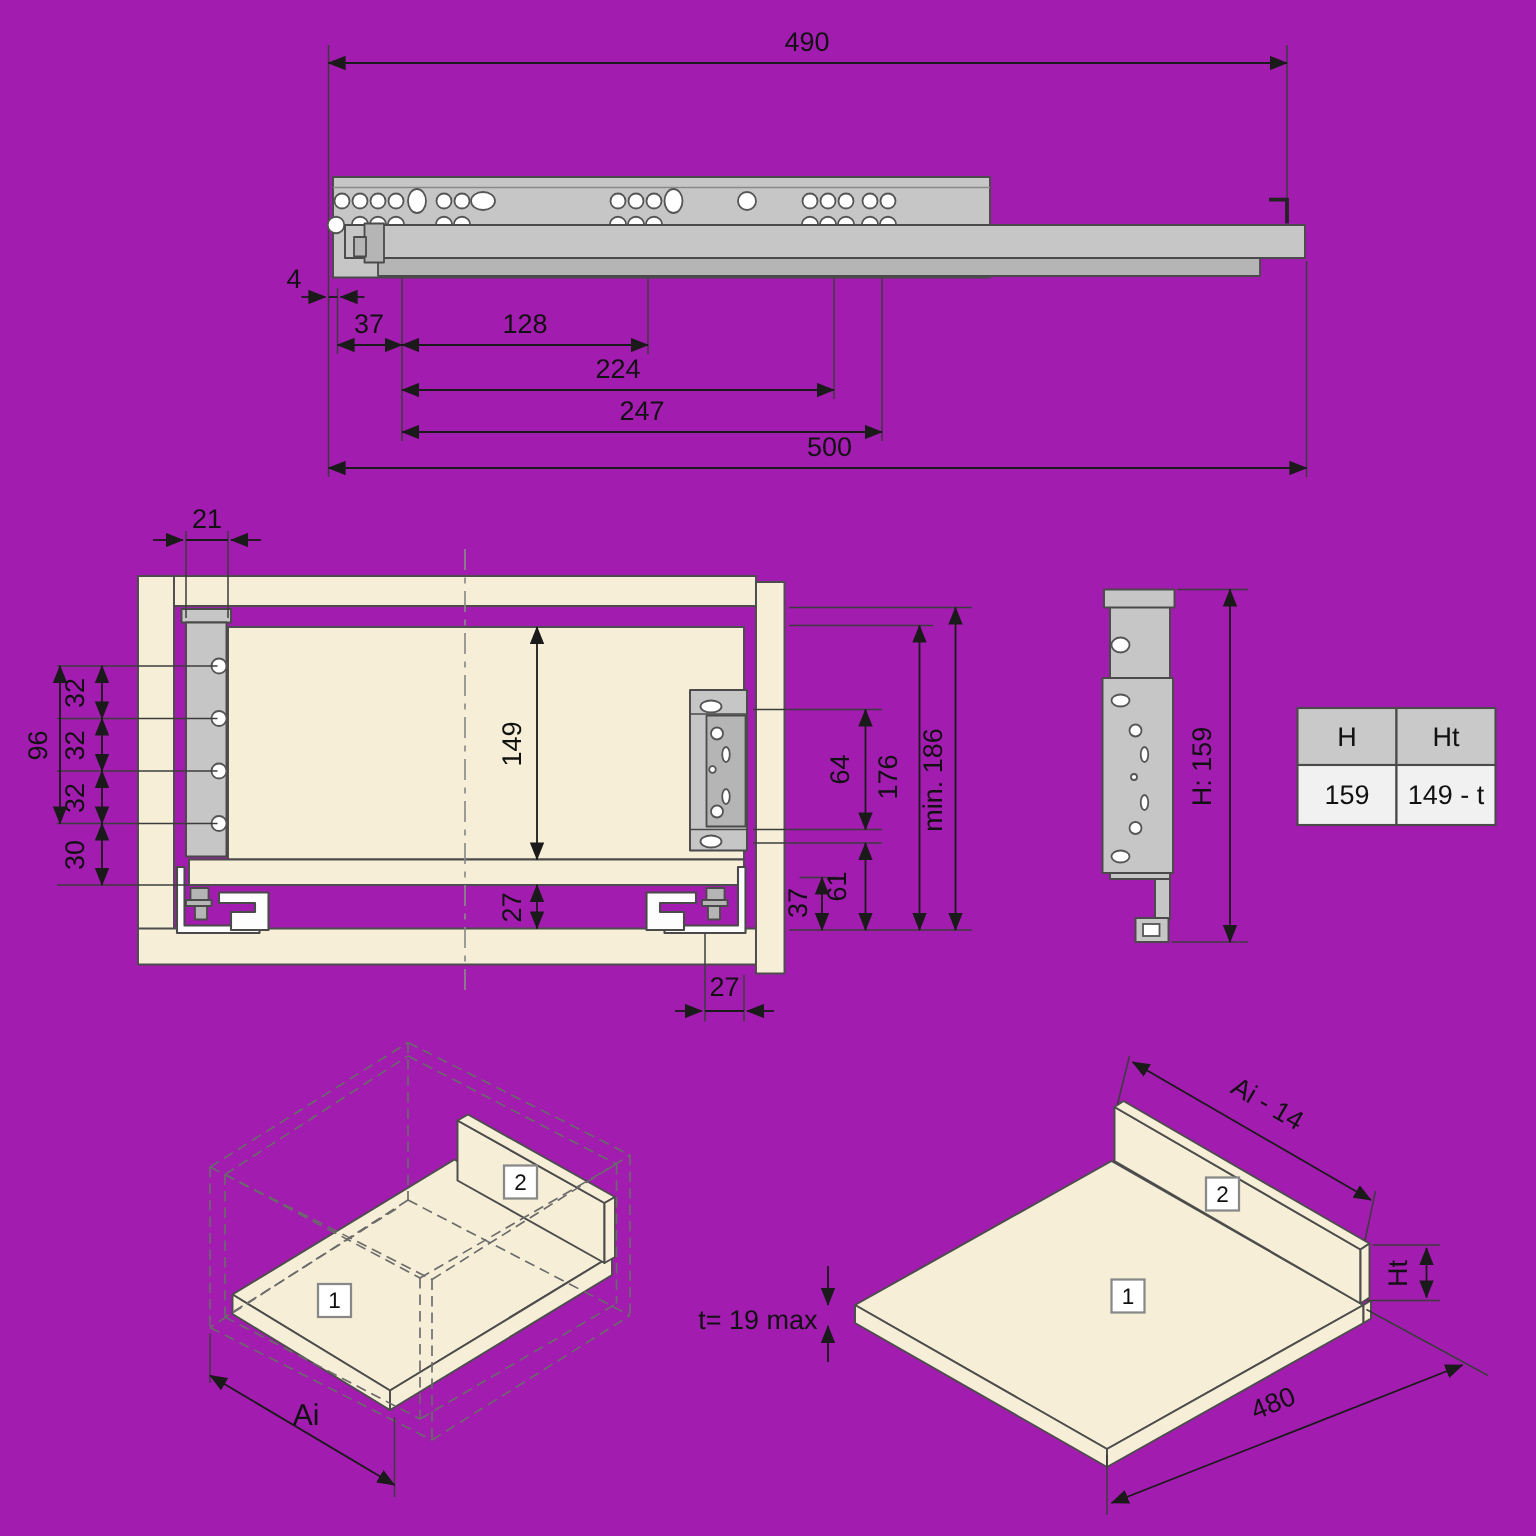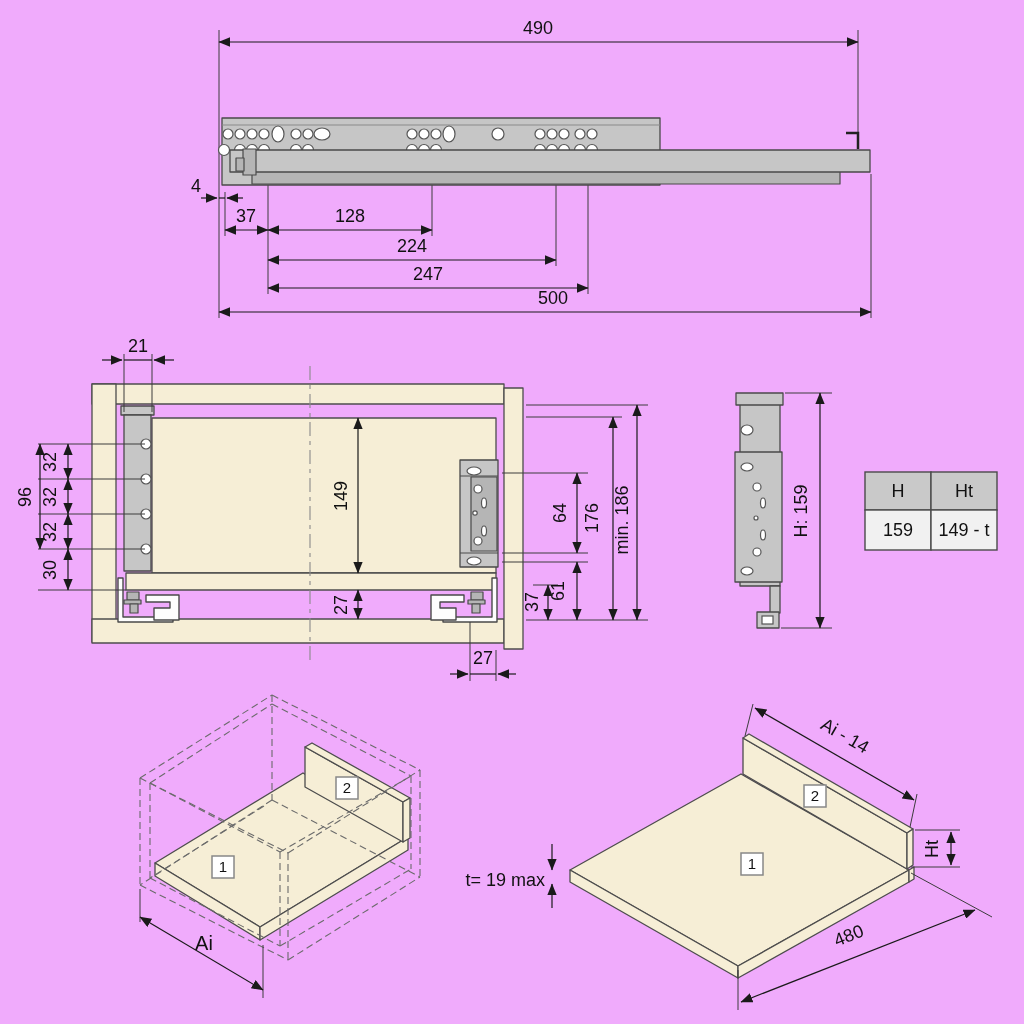--- a/index.html
+++ b/index.html
@@ -1,16 +1,16 @@
 <!DOCTYPE html>
 <html><head>
 <meta charset="utf-8">
 <style>
   html,body{margin:0;padding:0;background:#fff;}
-  #stage{position:relative;width:1024px;height:1024px;background:#f0abfc;font-family:"Liberation Sans",sans-serif;}
+  #stage{position:relative;width:1024px;height:1024px;background:#a21caf;font-family:"Liberation Sans",sans-serif;}
   svg{display:block;}
   .t{font-family:"Liberation Sans",sans-serif;font-size:18px;fill:#111;}
   .tb{font-family:"Liberation Sans",sans-serif;font-size:15px;fill:#111;}
   .tA{font-family:"Liberation Sans",sans-serif;font-size:20px;fill:#111;}
   .dim{stroke:#1a1a1a;stroke-width:1.2;fill:none;}
   .ext{stroke:#3c3c3c;stroke-width:1;fill:none;}
   .wood{fill:#f6eed6;stroke:#4d4d4d;stroke-width:1.3;stroke-linejoin:round;}
   .metal{fill:#c6c6c6;stroke:#4a4a4a;stroke-width:1.3;stroke-linejoin:round;}
   .metal2{fill:#b5b5b5;stroke:#4a4a4a;stroke-width:1.2;stroke-linejoin:round;}
   .hole{fill:#fff;stroke:#555;stroke-width:1.2;}

